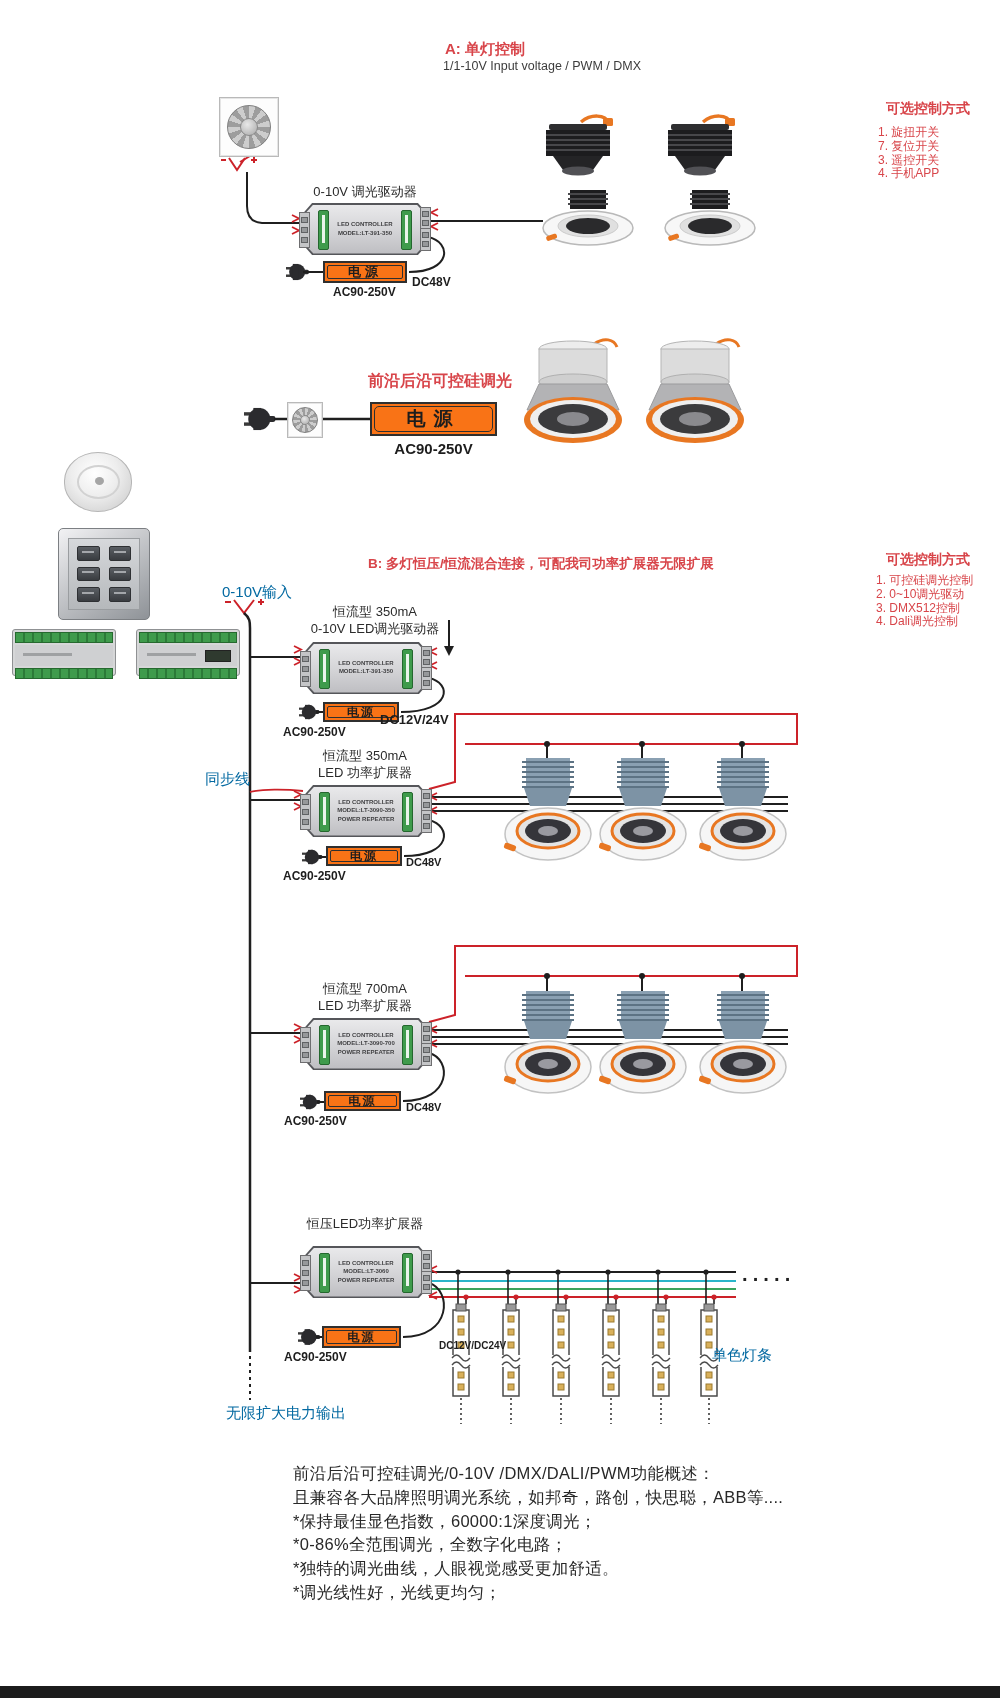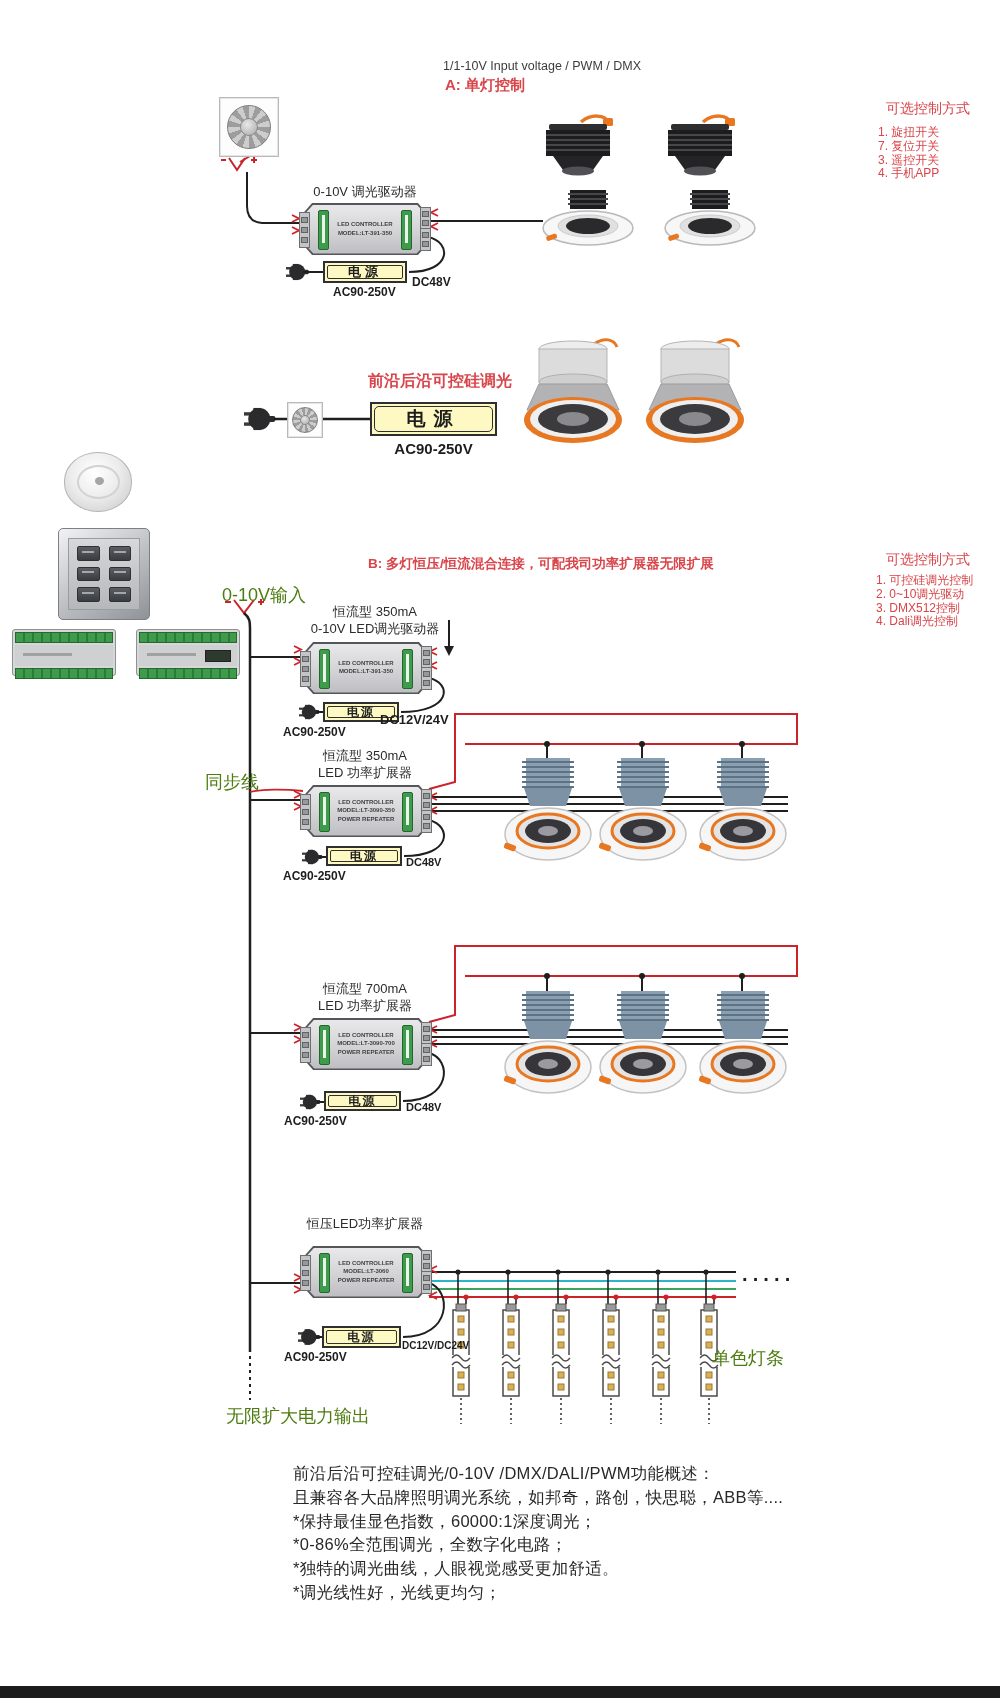--- a/index.html
+++ b/index.html
@@ -7,24 +7,24 @@
     --wire:#1f1f1f;
     --wred:#cc2229;
     --orange:#e87722;
   }
   html,body{margin:0;padding:0;background:#fff;}
   .canvas{position:relative;width:1000px;height:1698px;background:#ffffff;overflow:hidden;
           font-family:"Liberation Sans","DejaVu Sans",sans-serif;color:#222;}
   .abs{position:absolute;}
 
   
-  .sec-title{font-size:15px;font-weight:bold;color:var(--red);white-space:nowrap;margin-top:36px;}
+  .sec-title{font-size:15px;font-weight:bold;color:var(--red);white-space:nowrap;}
   .sec-sub{font-size:12.5px;color:#3c3c3c;white-space:nowrap;}
   .b-title{font-size:13.5px;font-weight:bold;color:var(--red);white-space:nowrap;}
-  .opt-h{font-size:14px;font-weight:normal;color:var(--red);white-space:nowrap;}
+  .opt-h{font-size:14px;font-weight:bold;color:var(--red);white-space:nowrap;}
   .opt-list div{font-size:12px;color:var(--red);line-height:13.8px;white-space:nowrap;}
 
   
   .device{z-index:3;}
   .dev-body{position:absolute;inset:0;background:#55565a;
     clip-path:polygon(8% 0,92% 0,100% 22%,100% 78%,92% 100%,8% 100%,0 78%,0 22%);}
   .dev-body::after{content:"";position:absolute;inset:1.5px;
     background:linear-gradient(180deg,#e9e9eb 0%,#d3d3d6 55%,#bebec2 100%);
     clip-path:polygon(8% 0,92% 0,100% 22%,100% 78%,92% 100%,8% 100%,0 78%,0 22%);}
   .term{position:absolute;background:#c4c5c7;border:1px solid #6e6e70;width:9px;
@@ -34,21 +34,21 @@
   .term-rt{right:-3px;top:4px;height:21px;}
   .term-rb{right:-3px;bottom:4px;height:21px;}
   .gstrip{position:absolute;top:7px;width:9px;height:38px;background:#3f9b4c;
     border:1px solid #24672e;border-radius:2px;z-index:4;}
   .gstrip::after{content:"";display:block;width:3px;height:28px;background:#eaf4eb;margin:4px auto 0;}
   .dev-label{position:absolute;left:28px;right:28px;top:0;bottom:0;z-index:4;
     display:flex;flex-direction:column;align-items:center;justify-content:center;gap:1px;}
   .dev-label span{font-size:6px;font-weight:bold;color:#3f3f41;line-height:7.5px;white-space:nowrap;}
 
   
-  .pwr{background:#fef9c3;border:2px solid #2f2f2f;padding:2px;box-sizing:border-box;z-index:3;}
+  .pwr{background:#f97316;border:2px solid #2f2f2f;padding:2px;box-sizing:border-box;z-index:3;}
   .pwr-in{border:1px solid #2f2f2f;height:100%;display:flex;align-items:center;justify-content:center;
     font-weight:bold;font-size:12px;color:#1d1d1d;box-sizing:border-box;border-radius:2px;letter-spacing:2px;}
   .pwr-lg .pwr-in{font-size:19px;border-radius:5px;letter-spacing:8px;border-width:1.5px;}
   .pwr-a .pwr-in{font-size:13px;letter-spacing:4px;}
   .lbl{font-weight:bold;color:#1d1d1d;white-space:nowrap;z-index:3;}
 
   
   .kpanel{background:#fdfdfd;border:1px solid #b9b9b9;box-shadow:0 0 0 1px #e5e5e5 inset;
     display:flex;align-items:center;justify-content:center;z-index:3;}
   .knob{border-radius:50%;border:1px solid #7f7f7f;
@@ -69,21 +69,21 @@
   .wp-btn{background:linear-gradient(#5a5e63,#393c40);border-radius:2px;border:1px solid #2e3033;position:relative;}
   .wp-btn::after{content:"";position:absolute;left:20%;top:28%;width:60%;height:2px;background:#b9bcbf;opacity:.8;}
   .din{background:#d6d7d8;border:1px solid #8f9193;border-radius:3px;box-sizing:border-box;padding:2px;z-index:3;}
   .din-green{height:9px;background:repeating-linear-gradient(90deg,#3f9b4c 0 7px,#2c7a38 7px 9px);border:1px solid #26692f;}
   .din-mid{height:21px;background:#cfd0d2;margin:2px 0;position:relative;}
   .din-mid::after{content:"";position:absolute;left:8%;top:40%;width:50%;height:3px;background:#9fa1a3;}
   .din-screen{position:absolute;right:6px;top:50%;transform:translateY(-50%);width:24px;height:10px;background:#2f3a2f;border:1px solid #222;}
 
   .unit-title{text-align:center;font-size:13px;color:#2b2b2b;line-height:16.5px;white-space:nowrap;z-index:3;}
   .drv-title{text-align:center;font-size:13px;color:#2b2b2b;white-space:nowrap;z-index:3;}
-  .small-label{font-size:18px;color:#4d7c0f;white-space:nowrap;z-index:3;}
+  .small-label{font-size:15px;color:#0369a1;white-space:nowrap;z-index:3;}
   .footer-lines div{font-size:16.5px;line-height:23.8px;color:#282828;white-space:nowrap;letter-spacing:.3px;}
   .bottom-bar{background:#1c1c1c;z-index:5;}
   .dots-ellipsis{font-size:20px;font-weight:bold;color:#1f1f1f;letter-spacing:4px;z-index:3;}
   svg.overlay{position:absolute;left:0;top:0;z-index:1;}
 </style>
 </head>
 <body>
 
 <div class="canvas">
 
@@ -548,21 +548,21 @@
       </div>
     <div class="term term-rb">
         <i></i>
         <i></i>
       </div>
   </div>
   <div class="abs pwr" style="left:322px;top:1326px;width:79px;height:22px;">
     <div class="pwr-in">电源</div>
   </div>
   <div class="abs lbl" style="left:284px;top:1350px;font-size:12px;">AC90-250V</div>
-  <div class="abs lbl" style="left:402px;top:1340px;font-size:10px;">DC12V/DC24V</div>
+  <div class="abs lbl" style="left:402px;top:1340px;font-size:10px;padding-left:37px;">DC12V/DC24V</div>
 
   <div class="abs small-label" style="left:712px;top:1346px;">单色灯条</div>
   <div class="abs dots-ellipsis" style="left:742px;top:1268px;">·····</div>
   <div class="abs small-label" style="left:226px;top:1404px;">无限扩大电力输出</div>
 
   <div class="abs footer-lines" style="left:255px;top:1462px;margin-left:38px;">
     <div>前沿后沿可控硅调光/0-10V /DMX/DALI/PWM功能概述：</div>
     <div>且兼容各大品牌照明调光系统，如邦奇，路创，快思聪，ABB等....</div>
     <div>*保持最佳显色指数，60000:1深度调光；</div>
     <div>*0-86%全范围调光，全数字化电路；</div>

